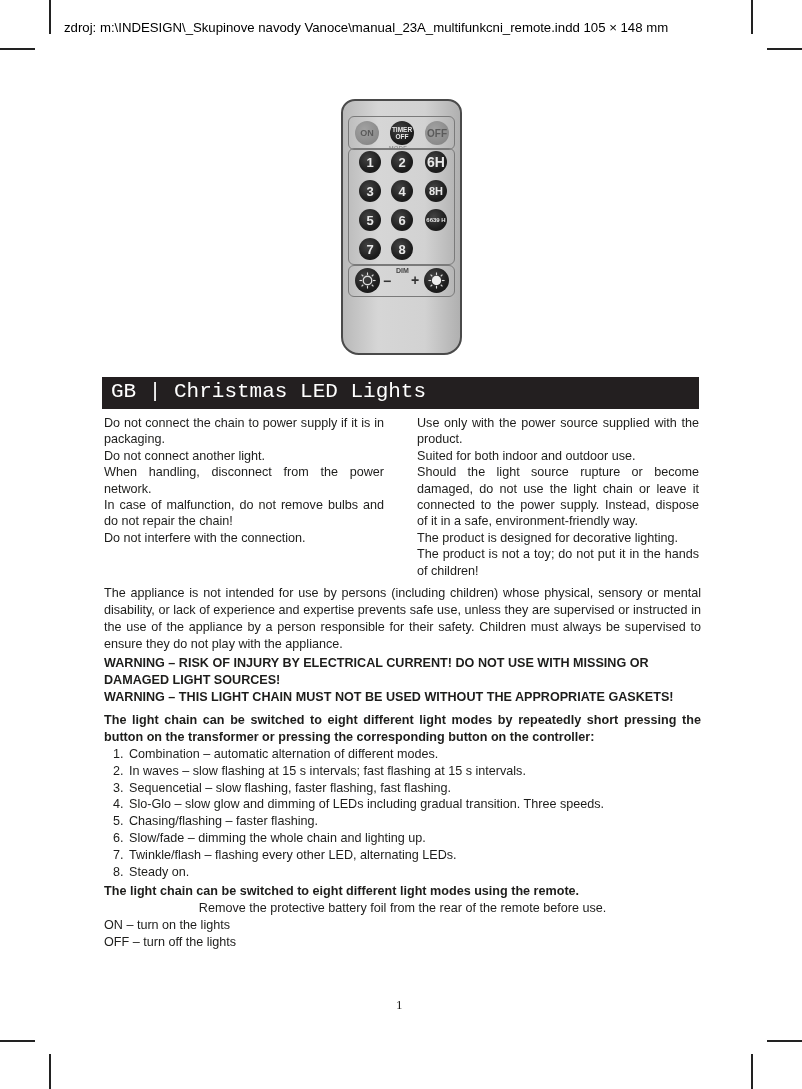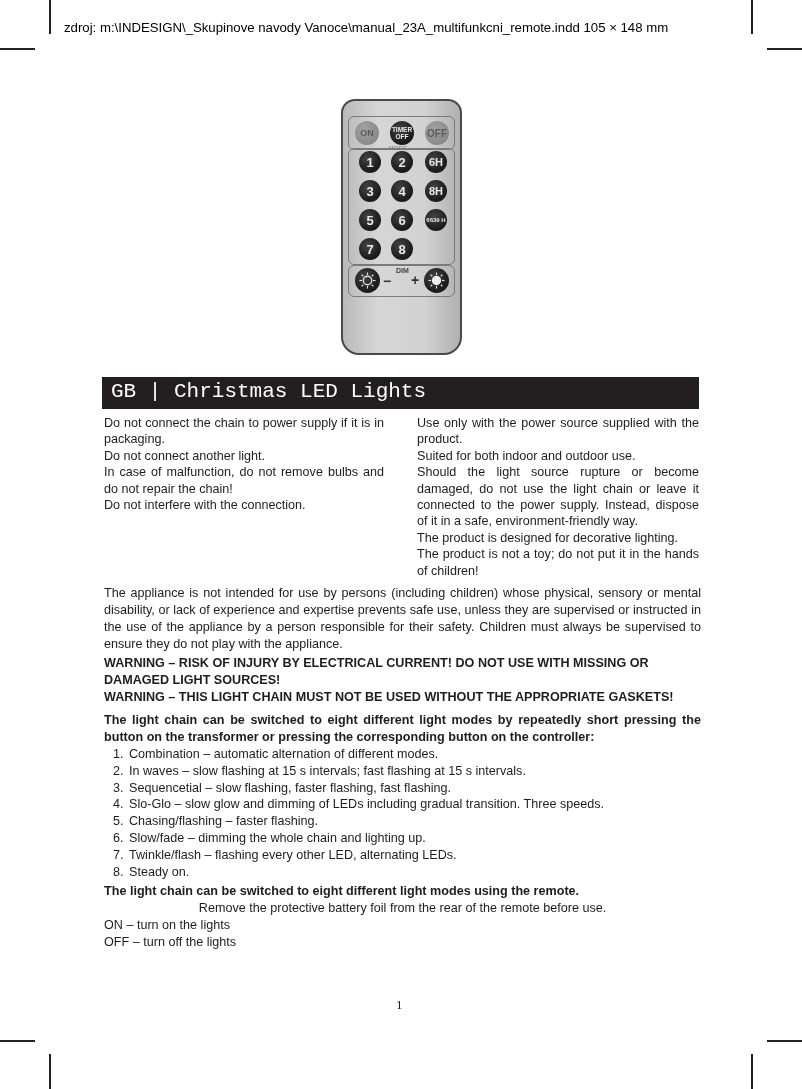--- a/index.html
+++ b/index.html
@@ -57,21 +57,21 @@
   <div class="panel" style="left:5px;top:15px;width:107px;height:34px;"></div>
   <div class="btn grey num" style="left:12px;top:20px;width:24px;height:24px;font-size:9px;">ON</div>
   <div class="btn dark small" style="left:47px;top:20px;width:24px;height:24px;font-size:6.5px;">TIMER OFF</div>
   <div class="btn grey num" style="left:82px;top:20px;width:24px;height:24px;font-size:10px;">OFF</div>
 
   <div class="panel" style="left:5px;top:47px;width:107px;height:117px;"></div>
   <div class="mode-label" style="left:46px;top:44px;">MODE</div>
 
   <div class="btn dark num" style="left:16px;top:50px;">1</div>
   <div class="btn dark num" style="left:48px;top:50px;">2</div>
-  <div class="btn dark num" style="left:82px;top:50px;font-size:11px;">6H</div>
+  <div class="btn dark num" style="left:82px;top:50px;font-size:14px;">6H</div>
   <div class="btn dark num" style="left:16px;top:79px;">3</div>
   <div class="btn dark num" style="left:48px;top:79px;">4</div>
   <div class="btn dark num" style="left:82px;top:79px;font-size:11px;">8H</div>
   <div class="btn dark num" style="left:16px;top:108px;">5</div>
   <div class="btn dark num" style="left:48px;top:108px;">6</div>
   <div class="btn dark small" style="left:82px;top:108px;width:22px;height:22px;font-size:6px;">6639 H</div>
   <div class="btn dark num" style="left:16px;top:137px;">7</div>
   <div class="btn dark num" style="left:48px;top:137px;">8</div>
 
   <div class="panel" style="left:5px;top:164px;width:107px;height:32px;"></div>
@@ -110,20 +110,21 @@
   </div>
 </div>
 
 <div class="title-bar">
   <span>GB | Christmas LED Lights</span>
 </div>
 
 <div class="col" style="left:104px;top:415px;width:280px;">
   <p>Do not connect the chain to power supply if it is in packaging.</p>
   <p>Do not connect another light.</p>
+  <p>When handling, disconnect from the power network.</p>
   <p>In case of malfunction, do not remove bulbs and do not repair the chain!</p>
   <p>Do not interfere with the connection.</p>
 </div>
 <div class="col" style="left:417px;top:415px;width:282px;">
   <p>Use only with the power source supplied with the product.</p>
   <p>Suited for both indoor and outdoor use.</p>
   <p>Should the light source rupture or become damaged, do not use the light chain or leave it connected to the power supply. Instead, dispose of it in a safe, environment-friendly way.</p>
   <p>The product is designed for decorative lighting.</p>
   <p>The product is not a toy; do not put it in the hands of children!</p>
 </div>

